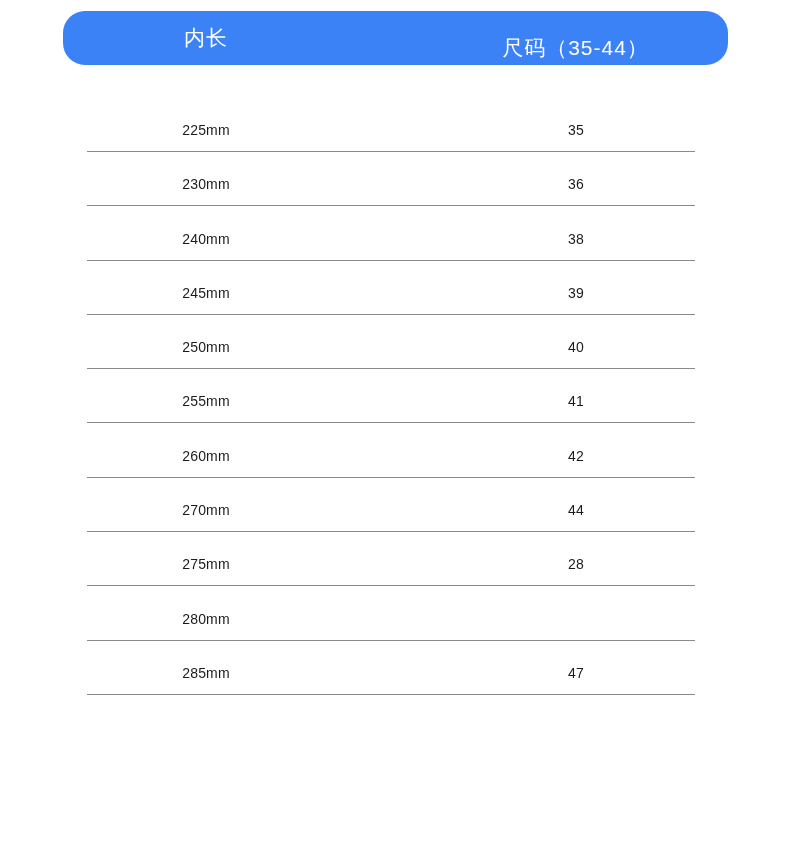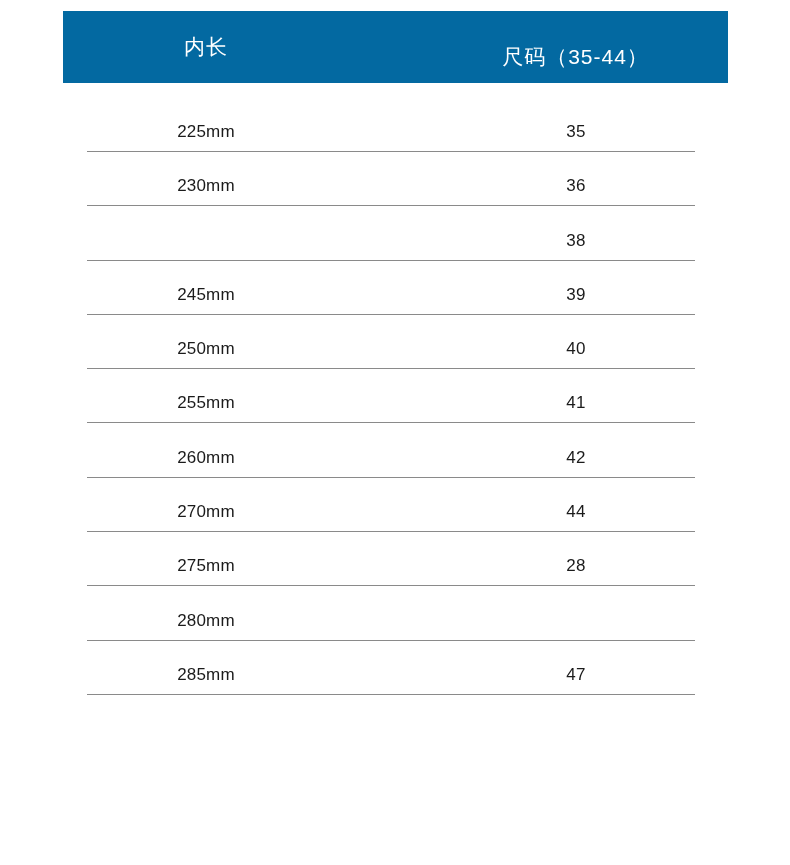--- a/index.html
+++ b/index.html
@@ -20,24 +20,25 @@
     height: 865px;
     background: #ffffff;
   }
 
   
   .chart-header {
     position: absolute;
     left: 63px;
     top: 11px;
     width: 665px;
-    height: 72px;
-    background: #0369a1;
+    height: 54px;
+    background: #3b82f6;
     display: flex;
     align-items: center;
+    border-radius: 22px;
   }
   .chart-header .head-cell {
     color: #ffffff;
     font-size: 21px;
     font-weight: 400;
     letter-spacing: 1px;
     text-align: center;
     white-space: nowrap;
   }
   .head-cell.col-length {
@@ -63,21 +64,21 @@
     top: 110px;
     width: 790px;
   }
   .chart-row {
     position: relative;
     height: 54.3px;
   }
   .cell {
     position: absolute;
     top: 12px;
-    font-size: 17px;
+    font-size: 14px;
     color: #1b1b1b;
     font-weight: 400;
     letter-spacing: 0.2px;
     text-align: center;
     white-space: nowrap;
   }
   .cell.col-length {
     left: 87px;
     width: 238px;
   }
@@ -109,20 +110,21 @@
         <div class="cell col-length">225mm</div>
         <div class="cell col-size">35</div>
         <div class="row-divider"></div>
       </div>
       <div class="chart-row">
         <div class="cell col-length">230mm</div>
         <div class="cell col-size">36</div>
         <div class="row-divider"></div>
       </div>
       <div class="chart-row">
+        <div class="cell col-length">240mm</div>
         <div class="cell col-size">38</div>
         <div class="row-divider"></div>
       </div>
       <div class="chart-row">
         <div class="cell col-length">245mm</div>
         <div class="cell col-size">39</div>
         <div class="row-divider"></div>
       </div>
       <div class="chart-row">
         <div class="cell col-length">250mm</div>

